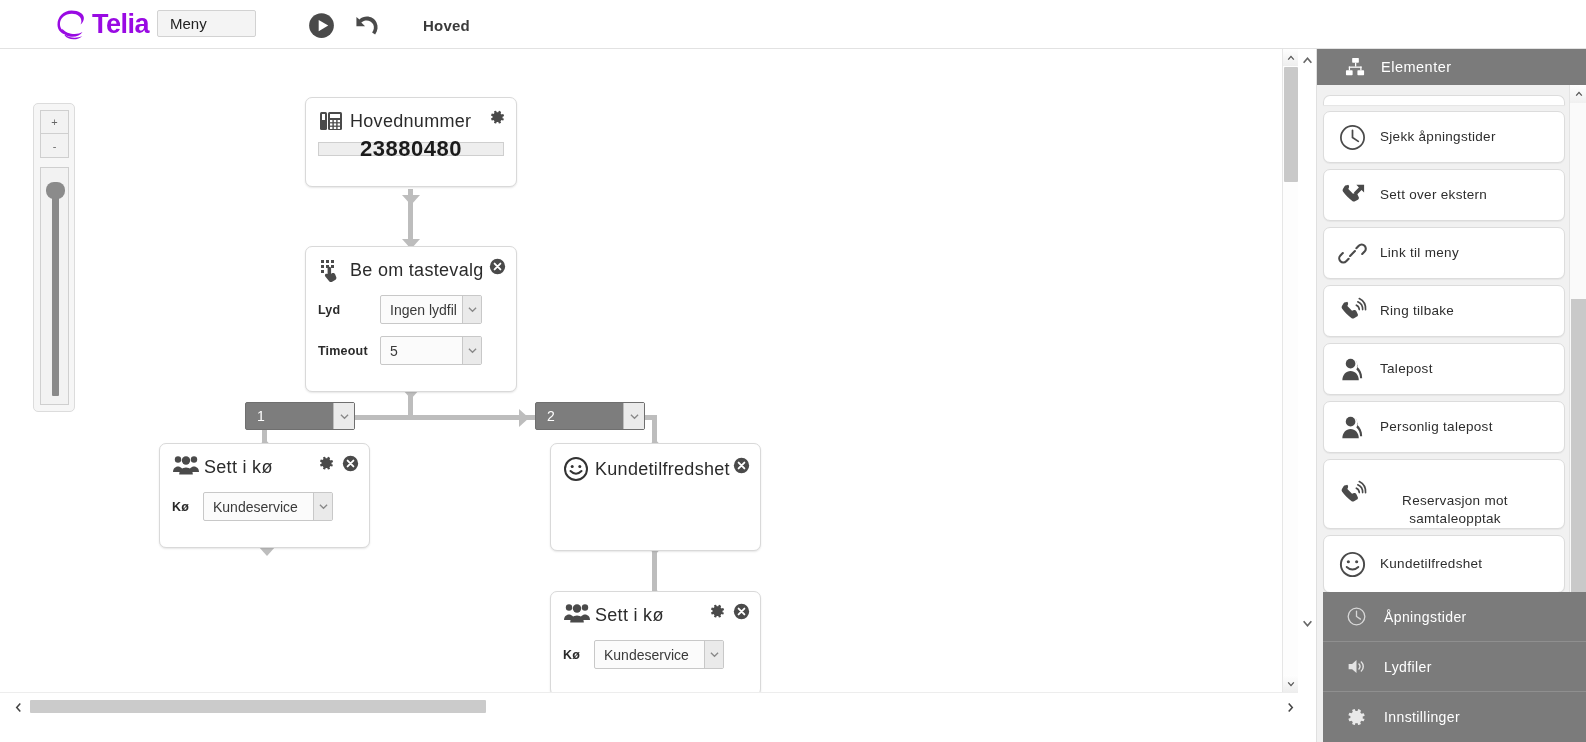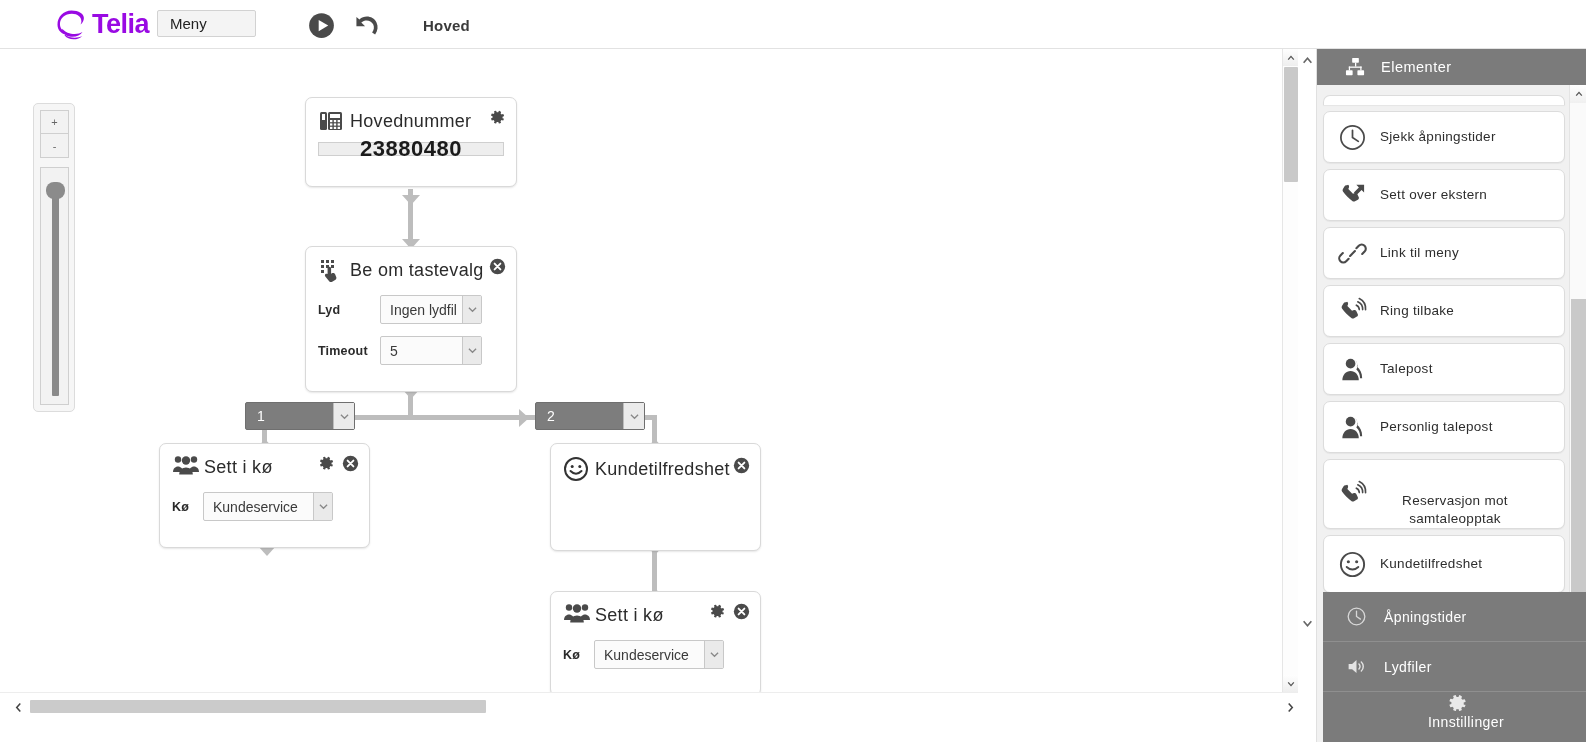--- a/index.html
+++ b/index.html
@@ -771,21 +771,21 @@
           <svg viewBox="0 0 24 24" width="21" height="21">
             <path d="M3 9 L7 9 L12 4.5 L12 19.5 L7 15 L3 15 Z" fill="#e4e4e4"></path>
             <g fill="none" stroke="#e4e4e4" stroke-width="1.6" stroke-linecap="round">
               <path d="M14.8 9.2 a3.8 3.8 0 0 1 0 5.6"></path>
               <path d="M17.5 6.8 a7.2 7.2 0 0 1 0 10.4"></path>
             </g>
           </svg>
         </span>
         <span>Lydfiler</span>
       </div>
-      <div class="bmi" style="border-bottom:none;flex-direction:column;">
+      <div class="bmi" style="border-bottom:none;">
         <span class="bico">
           <svg viewBox="0 0 20 20" width="21" height="21">
             <path fill="#e9e9e9" d="M10 6.6a3.4 3.4 0 1 0 0 6.8 3.4 3.4 0 0 0 0-6.8zm0 5a1.6 1.6 0 1 1 0-3.2 1.6 1.6 0 0 1 0 3.2z"></path>
             <path fill="#e9e9e9" d="M17.4 11.5l-1.5-.6a6.3 6.3 0 0 0 0-1.8l1.5-.6a.5.5 0 0 0 .3-.6l-.7-1.7a.5.5 0 0 0-.6-.3l-1.5.6a6.4 6.4 0 0 0-1.3-1.3l.6-1.5a.5.5 0 0 0-.3-.6L12.1 2a.5.5 0 0 0-.6.3l-.6 1.5a6.3 6.3 0 0 0-1.8 0L8.5 2.3A.5.5 0 0 0 7.9 2l-1.7.7a.5.5 0 0 0-.3.6l.6 1.5A6.4 6.4 0 0 0 5.2 6l-1.5-.6a.5.5 0 0 0-.6.3L2.4 7.4a.5.5 0 0 0 .3.6l1.5.6a6.3 6.3 0 0 0 0 1.8l-1.5.6a.5.5 0 0 0-.3.6l.7 1.7a.5.5 0 0 0 .6.3l1.5-.6c.4.5.8.9 1.3 1.3l-.6 1.5a.5.5 0 0 0 .3.6l1.7.7a.5.5 0 0 0 .6-.3l.6-1.5a6.3 6.3 0 0 0 1.8 0l.6 1.5a.5.5 0 0 0 .6.3l1.7-.7a.5.5 0 0 0 .3-.6l-.6-1.5c.5-.4.9-.8 1.3-1.3l1.5.6a.5.5 0 0 0 .6-.3l.7-1.7a.5.5 0 0 0-.3-.6z"></path>
           </svg>
         </span>
         <span>Innstillinger</span>
       </div>
     </div>
 

